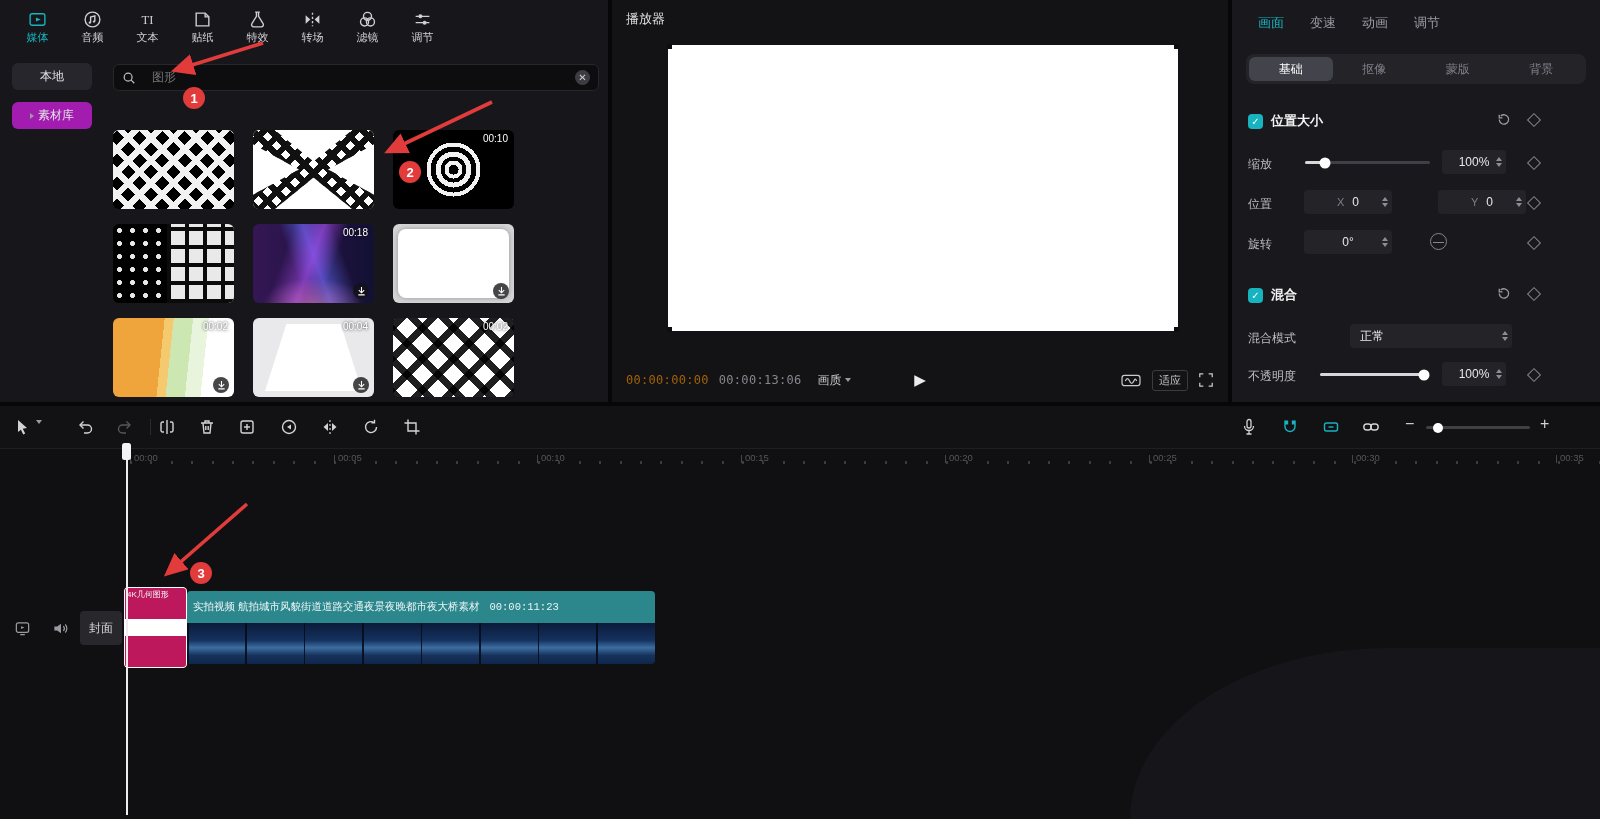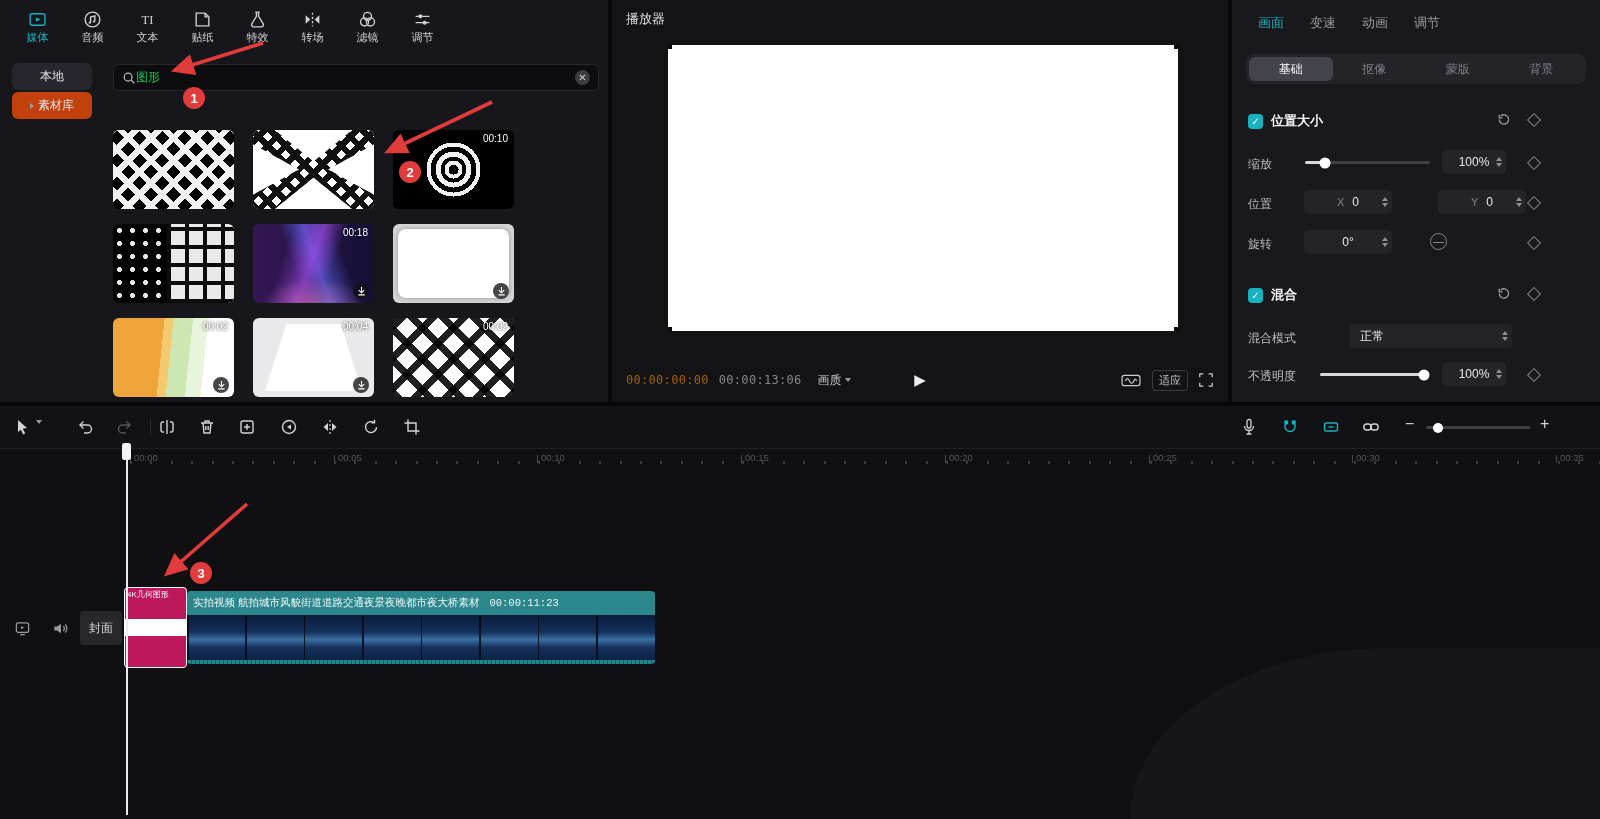--- a/index.html
+++ b/index.html
@@ -12,21 +12,21 @@
   .panel{position:absolute;background:#17171b;}
   svg.ic{display:block}
 
   
   #media-panel{left:0;top:0;width:608px;height:402px;background:#17171b;}
   #top-nav{position:absolute;left:10px;top:4px;height:44px;display:flex;}
   .nav-item{width:55px;display:flex;flex-direction:column;align-items:center;justify-content:center;gap:3px;color:#cfcfd4;cursor:pointer}
   .nav-item .nav-label{font-size:11px;line-height:1}
   .nav-item.active{color:#17b3bf}
   #search-bar{position:absolute;left:113px;top:64px;width:486px;height:27px;background:#0d0d10;border:1px solid #26262b;border-radius:6px;display:flex;align-items:center;padding:0 8px;box-sizing:border-box}
-  #search-bar .q{font-size:12px;color:#22c55e;margin-left:0}
+  #search-bar .q{font-size:12px;color:#737373;margin-left:16px}
   #search-clear{margin-left:auto;width:15px;height:15px;border-radius:50%;background:#3c3c42;color:#cfcfd4;font-size:10px;line-height:15px;text-align:center;cursor:pointer}
   .side-btn{position:absolute;left:12px;width:80px;height:27px;border-radius:6px;background:#26262c;color:#e2e2e6;font-size:12px;display:flex;align-items:center;justify-content:center;gap:4px;cursor:pointer}
   .side-caret{width:0;height:0;border-top:3.5px solid transparent;border-bottom:3.5px solid transparent;border-left:4.5px solid #9a9aa2}
 
   #media-grid{position:absolute;left:113px;top:130px;display:grid;grid-template-columns:repeat(3,121px);grid-auto-rows:79px;gap:15px 19px;}
   .thumb{position:relative;border-radius:6px;overflow:hidden;cursor:pointer}
   .dur{position:absolute;top:3px;right:6px;font-size:10px;color:#fff;text-shadow:0 0 3px rgba(0,0,0,.9);z-index:3}
   .dur:empty{display:none}
   .dl{position:absolute;right:5px;bottom:4px;width:16px;height:16px;border-radius:50%;background:rgba(18,18,20,.78);display:flex;align-items:center;justify-content:center;z-index:3}
 
@@ -112,21 +112,21 @@
   #playhead-head{position:absolute;left:122px;top:37px;width:9px;height:17px;background:#f4f4f6;border-radius:2.5px;z-index:21;cursor:grab}
 
   .gut{position:absolute;color:#9a9aa2}
   #cover-btn{position:absolute;left:80px;top:205px;width:42px;height:34px;background:#27272c;border-radius:4px;color:#d8d8dc;font-size:12px;display:flex;align-items:center;justify-content:center;cursor:pointer}
 
   #clip1{position:absolute;left:124px;top:181px;width:63px;height:81px;border:1.5px solid #fff;border-radius:4px;overflow:hidden;box-sizing:border-box;background:#fff;cursor:pointer;z-index:5}
   #clip1 .band{position:absolute;left:0;right:0;height:31px;background:#be185d}
   #clip1 .band.top{top:0;color:#eef7f7;font-size:8px;line-height:13px;padding-left:2px;white-space:nowrap;overflow:hidden}
   #clip1 .band.bot{bottom:0}
   #clip2{position:absolute;left:187px;top:185px;width:468px;height:73px;border-radius:4px;overflow:hidden;cursor:pointer}
-  #clip2 .head{height:24px;background:#2c878c;display:flex;align-items:center;gap:10px;padding:0 6px;white-space:nowrap;overflow:hidden}
+  #clip2 .head{height:32px;background:#2c878c;display:flex;align-items:center;gap:10px;padding:0 6px;white-space:nowrap;overflow:hidden}
   #clip2 .head .t1{font-size:10.5px;color:#eaf4f4}
   #clip2 .head .t2{font-size:10.5px;color:#eaf4f4;font-family:Liberation Mono, monospace}
   #clip2 .body{height:45px;background:
     repeating-linear-gradient(90deg,rgba(5,10,24,.85) 0 1.5px,transparent 1.5px 58.5px),
     linear-gradient(180deg,#0c1b3a 0%,#14315e 38%,#3c6ea0 55%,#16325c 72%,#0d2144 100%);}
   #clip2 .foot{height:12px;background:#23868b;background-image:repeating-linear-gradient(90deg,rgba(8,52,56,.55) 0 1px,transparent 1px 4px)}
 
   #blob{position:absolute;left:1130px;top:242px;width:470px;height:171px;background:#15151a;border-top-left-radius:55% 100%}
 
   
@@ -195,21 +195,21 @@
           <circle cx="7" cy="6" r="1.9" fill="currentColor" stroke="none"></circle>
           <circle cx="11" cy="12" r="1.9" fill="currentColor" stroke="none"></circle>
         </svg>
       <span class="nav-label">调节</span>
     </div>
   </div>
 
   <div class="side-btn" style="top:63px">
     <span>本地</span>
   </div>
-  <div class="side-btn" style="top:92px;background:#c2410c">
+  <div class="side-btn" style="top:102px;background:#a21caf">
     <span class="side-caret"></span>
     <span>素材库</span>
   </div>
 
   <div id="search-bar">
     <svg width="14" height="14" viewBox="0 0 16 16" fill="none" stroke="#bfbfc6" stroke-width="1.4">
         <circle cx="7" cy="7" r="4.5"></circle>
         <path d="M10.5 10.5L14 14"></path>
       </svg>
     <span class="q">图形</span>

